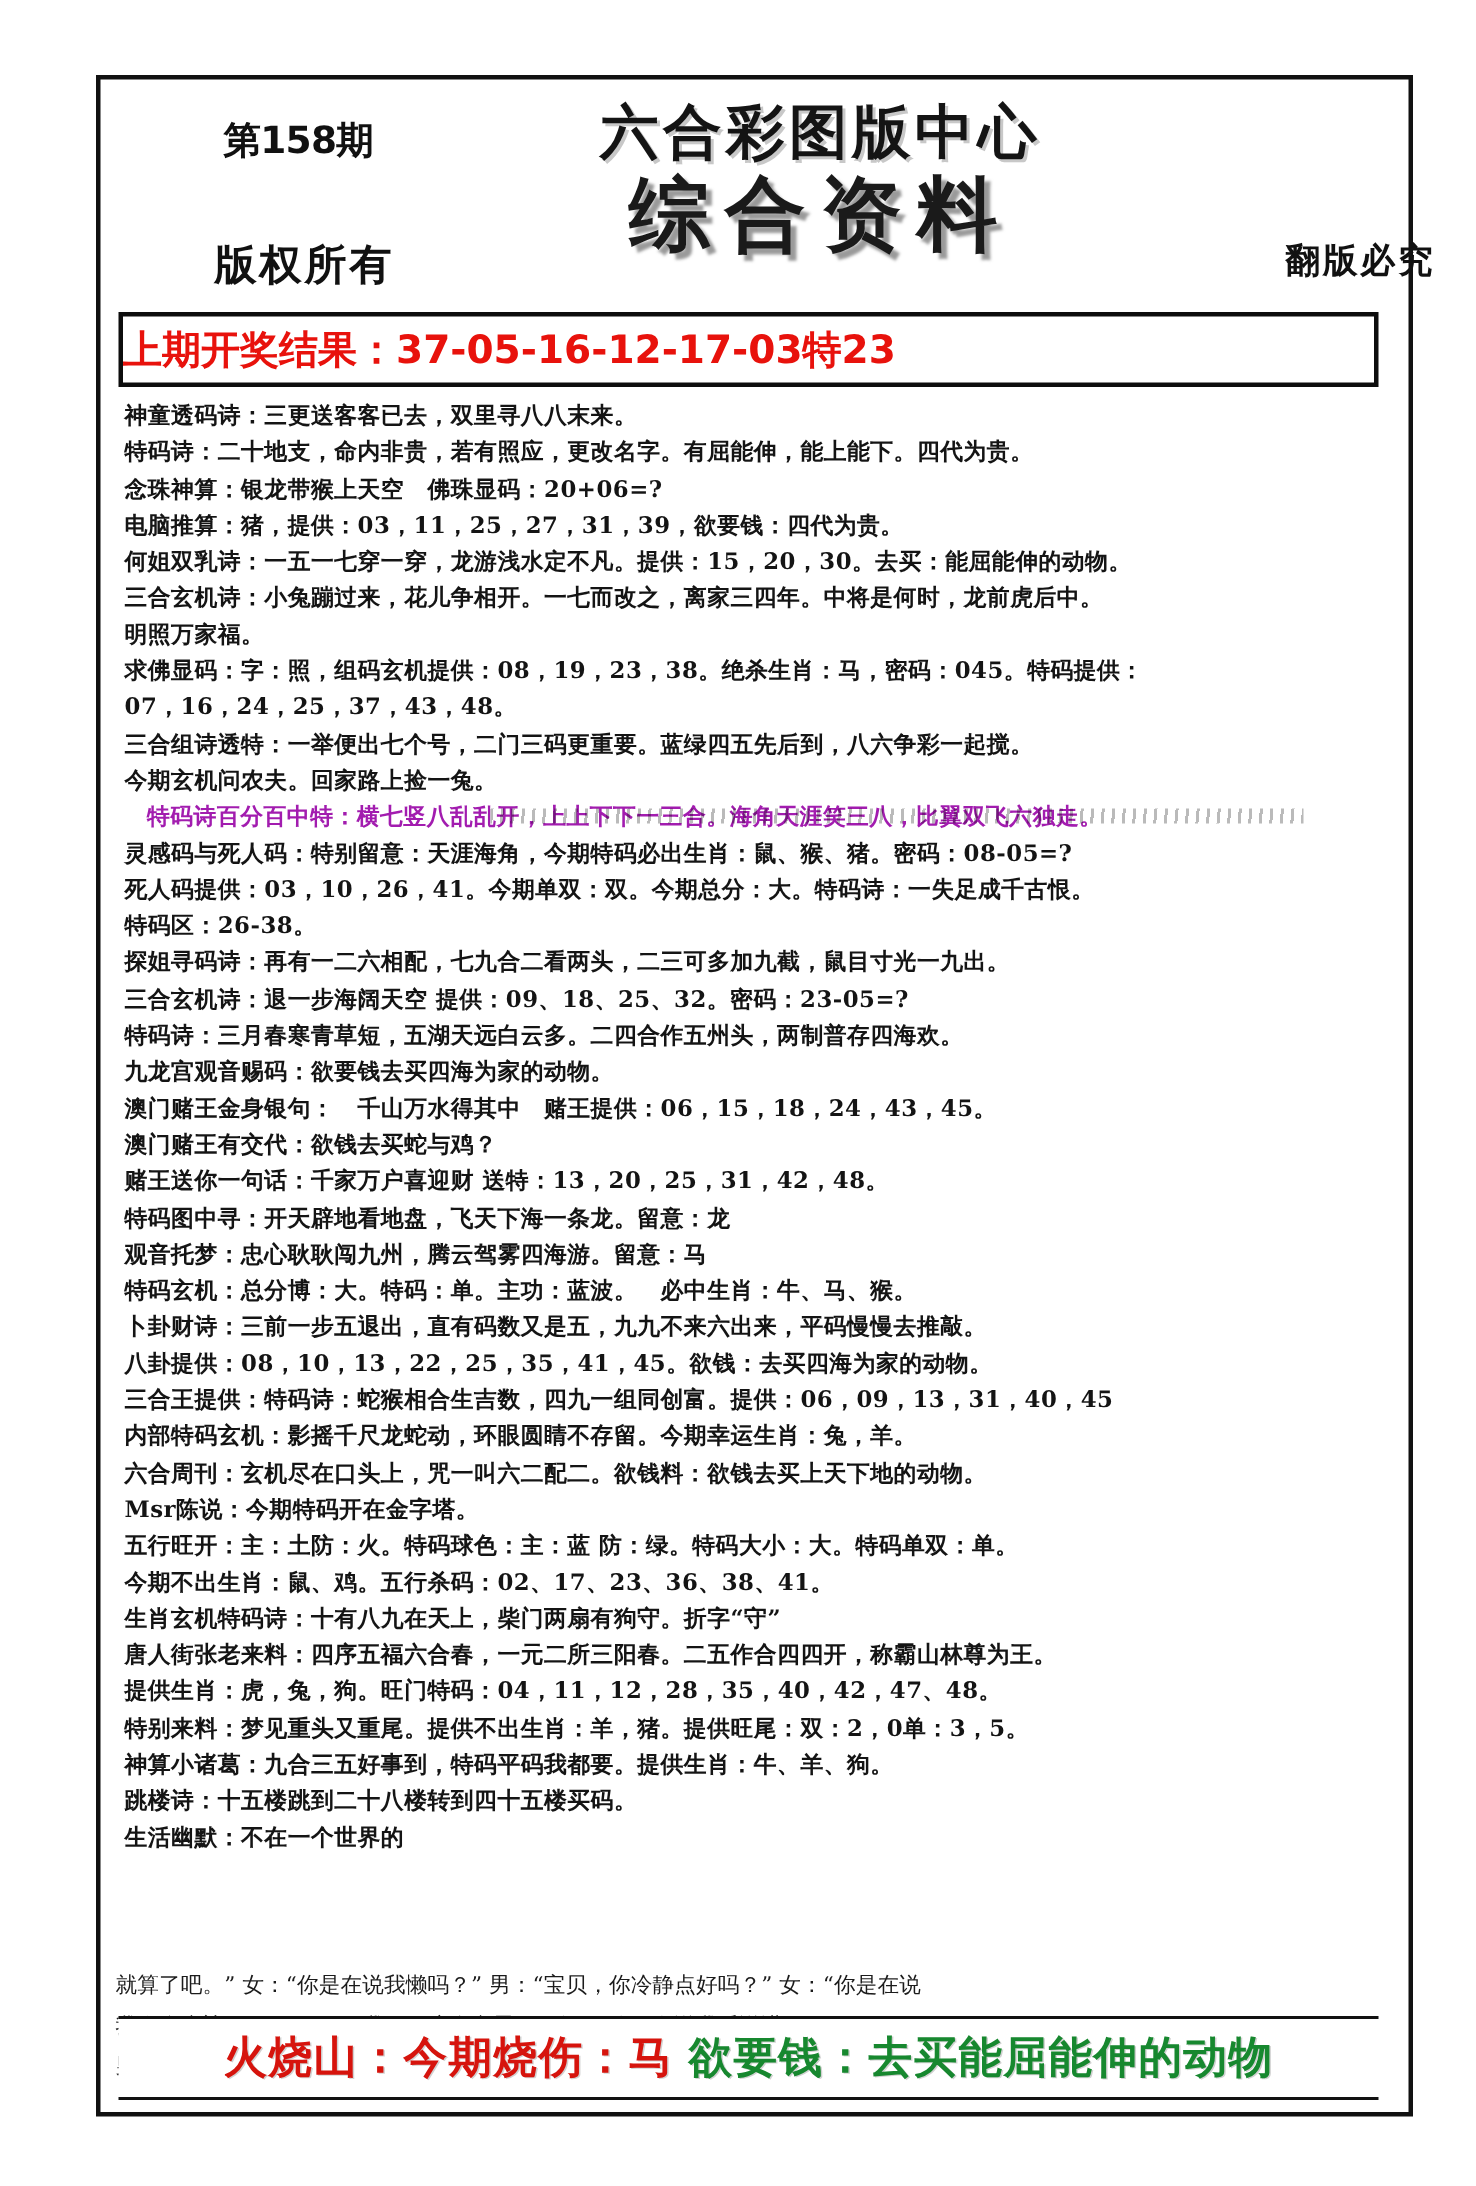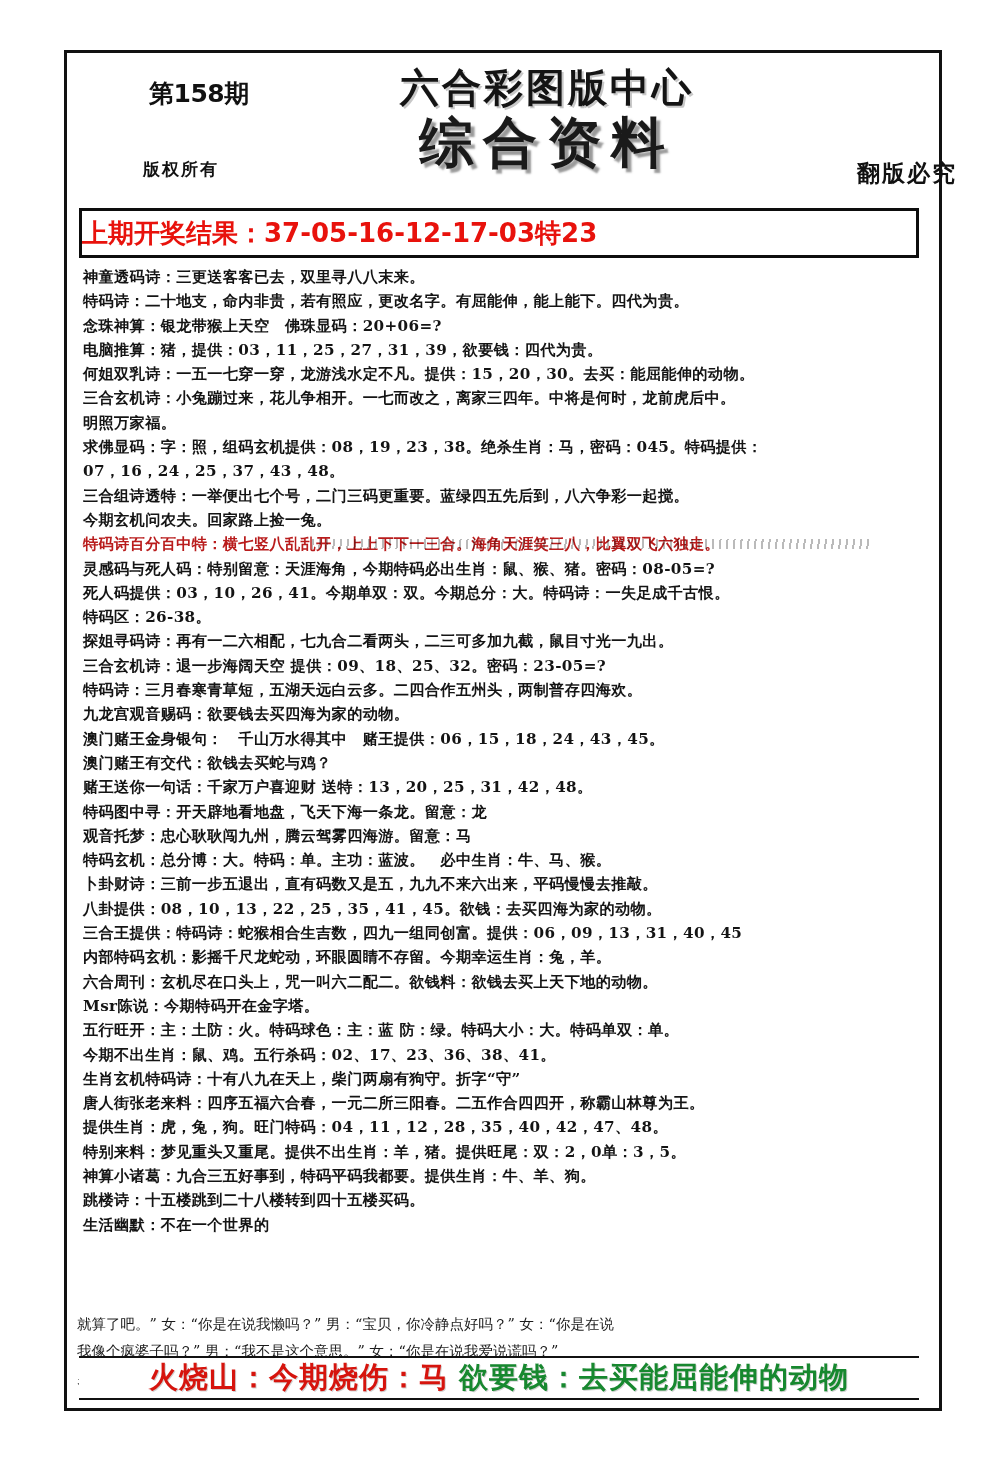--- a/index.html
+++ b/index.html
@@ -41,21 +41,21 @@
     font-size: 25px;
     font-weight: bold;
     color: #111;
     letter-spacing: -0.5px;
     font-family: "DejaVu Sans", sans-serif;
   }
   .copyright-left {
     position: absolute;
     left: 32px;
     top: 105px;
-    font-size: 17px;
+    font-size: 28px;
     font-weight: bold;
     color: #111;
     font-family: "DejaVu Serif", serif;
     letter-spacing: 2px;
   }
   .copyright-right {
     position: absolute;
     right: 26px;
     top: 105px;
     font-size: 23px;
@@ -127,22 +127,23 @@
     font-family: "DejaVu Serif", serif;
     font-size: 15.2px;
     font-weight: bold;
     color: #141414;
     line-height: 24.3px;
     white-space: nowrap;
     letter-spacing: 0.35px;
     padding-left: 6px;
   }
   .tline.faded {
-    color: #b91c1c;
+    color: #a21caf;
     position: relative;
+    margin-left: 15px;
   }
   .tline.faded::after {
     content: "";
     position: absolute;
     left: 235px;
     right: 60px;
     top: 7px;
     height: 10px;
     background:
       repeating-linear-gradient(95deg,
@@ -168,21 +169,21 @@
     letter-spacing: 0.1px;
   }
   .jline.first { padding-left: 52px; }
 
   
   #footer-banner {
     position: absolute;
     left: 12px;
     bottom: 8px;
     width: 840px;
-    height: 44px;
+    height: 56px;
     border-top: 2px solid #111;
     border-bottom: 2px solid #111;
     box-sizing: border-box;
     display: flex;
     align-items: center;
     justify-content: center;
     background: #ffffff;
     margin-top: 28px;
   }
   .footer-red {

